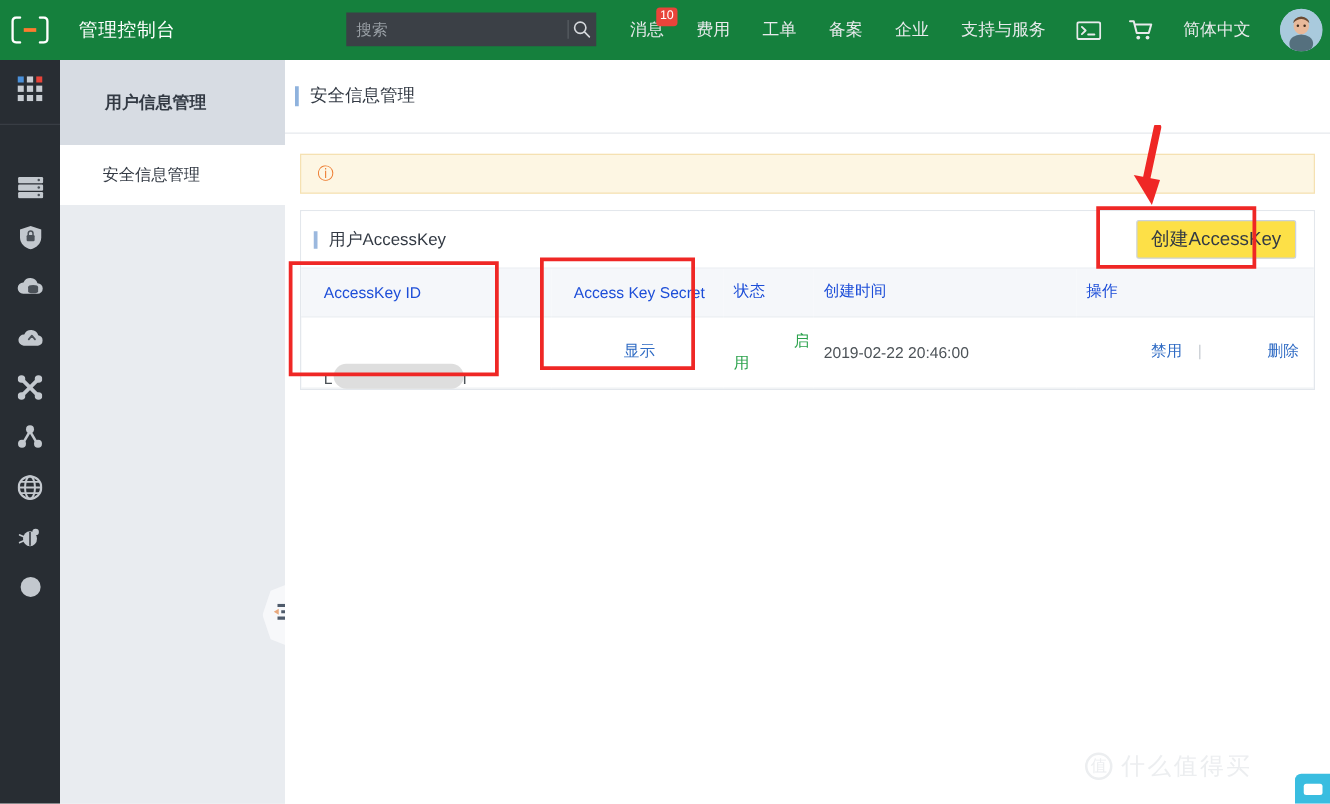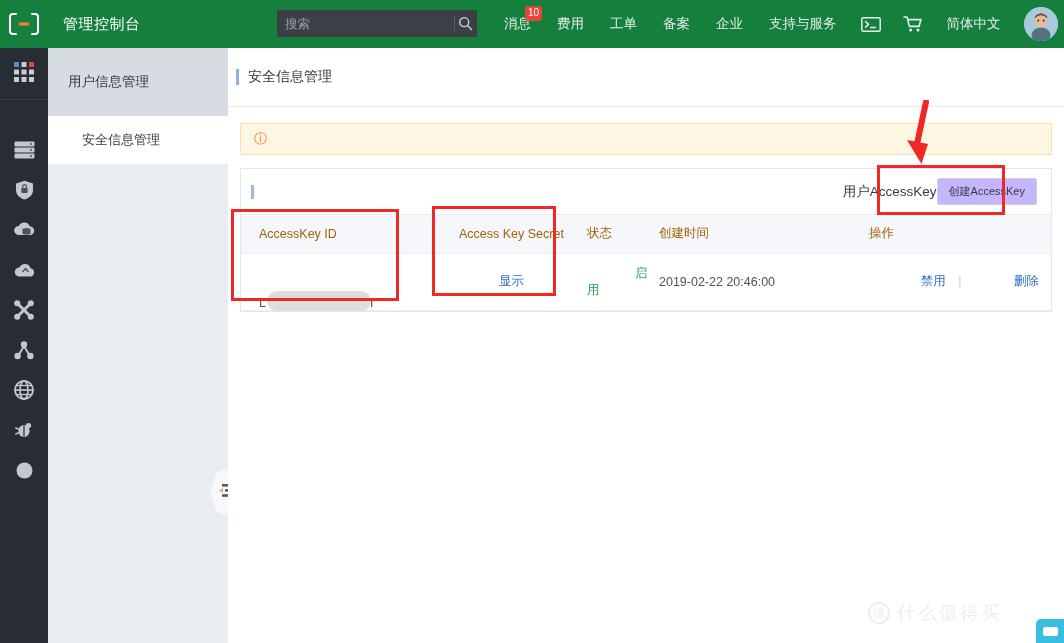--- a/index.html
+++ b/index.html
@@ -72,21 +72,21 @@
   }
   .rail-item.first { height: 52px; border-bottom: 1px solid #383d44; }
 
   
   .side-panel {
     position: absolute; left: 48px; top: 48px; width: 180px; height: 595px;
     background: #e9ecf0;
   }
   .side-head {
     height: 68px; background: #d7dce3; display: flex; align-items: center;
-    padding-left: 20px; color: #333a44; font-size: 13.5px; font-weight: normal;
+    padding-left: 36px; color: #333a44; font-size: 13.5px; font-weight: bold;
   }
   .side-list { background: #ffffff; }
   .side-item {
     height: 48px; display: flex; align-items: center; padding-left: 34px;
     color: #333a44; font-size: 13px; cursor: pointer; background: #ffffff;
   }
   .side-rest { height: 479px; background: #e9ecf0; }
 
   .collapse-handle {
     position: absolute; left: 210px; top: 465px; width: 26px; height: 54px;
@@ -116,31 +116,31 @@
   .alert-icon { margin-right: 5px; font-size: 13px; }
 
   .panel {
     margin: 13px 12px 0 12px; border: 1px solid #e3e7ec; background: #ffffff;
   }
   .panel-head {
     height: 46px; display: flex; align-items: center; padding: 0 14px 0 10px;
     border-bottom: 1px solid #e9edf1; background: #ffffff;
   }
   .panel-bar { width: 3px; height: 14px; background: #9bb8de; margin-right: 9px; }
-  .panel-title { font-size: 13.5px; color: #333a44; flex: 1; text-align: right; }
+  .panel-title { font-size: 13.5px; color: #333a44; flex: 1; }
   .create-btn {
-    background: #c4b5fd; border: 1px solid #ccd2da; border-radius: 2px;
-    font-size: 11px; color: #333a44; padding: 5px 11px; cursor: pointer;
+    background: #fde047; border: 1px solid #ccd2da; border-radius: 2px;
+    font-size: 15px; color: #333a44; padding: 5px 11px; cursor: pointer;
     font-family: "Liberation Sans", "DejaVu Sans", sans-serif;
   }
 
   table.ak-table { width: 100%; border-collapse: collapse; table-layout: fixed; }
   table.ak-table thead tr { background: #f5f7fa; height: 38px; }
   table.ak-table th {
-    text-align: left; font-weight: normal; color: #a16207; font-size: 12.5px;
+    text-align: left; font-weight: normal; color: #1d4ed8; font-size: 12.5px;
     padding: 0 8px; border-bottom: 1px solid #e9edf1;
   }
   table.ak-table td {
     height: 40px; font-size: 12.5px; color: #4d5358; padding: 0 8px;
     border-bottom: 1px solid #eef1f4; vertical-align: middle;
   }
   .col-id { width: 200px; padding-left: 18px !important; }
   .col-secret { width: 138px; padding-left: 18px !important; }
   .col-status { width: 72px; }
   .col-time { width: 210px; }

